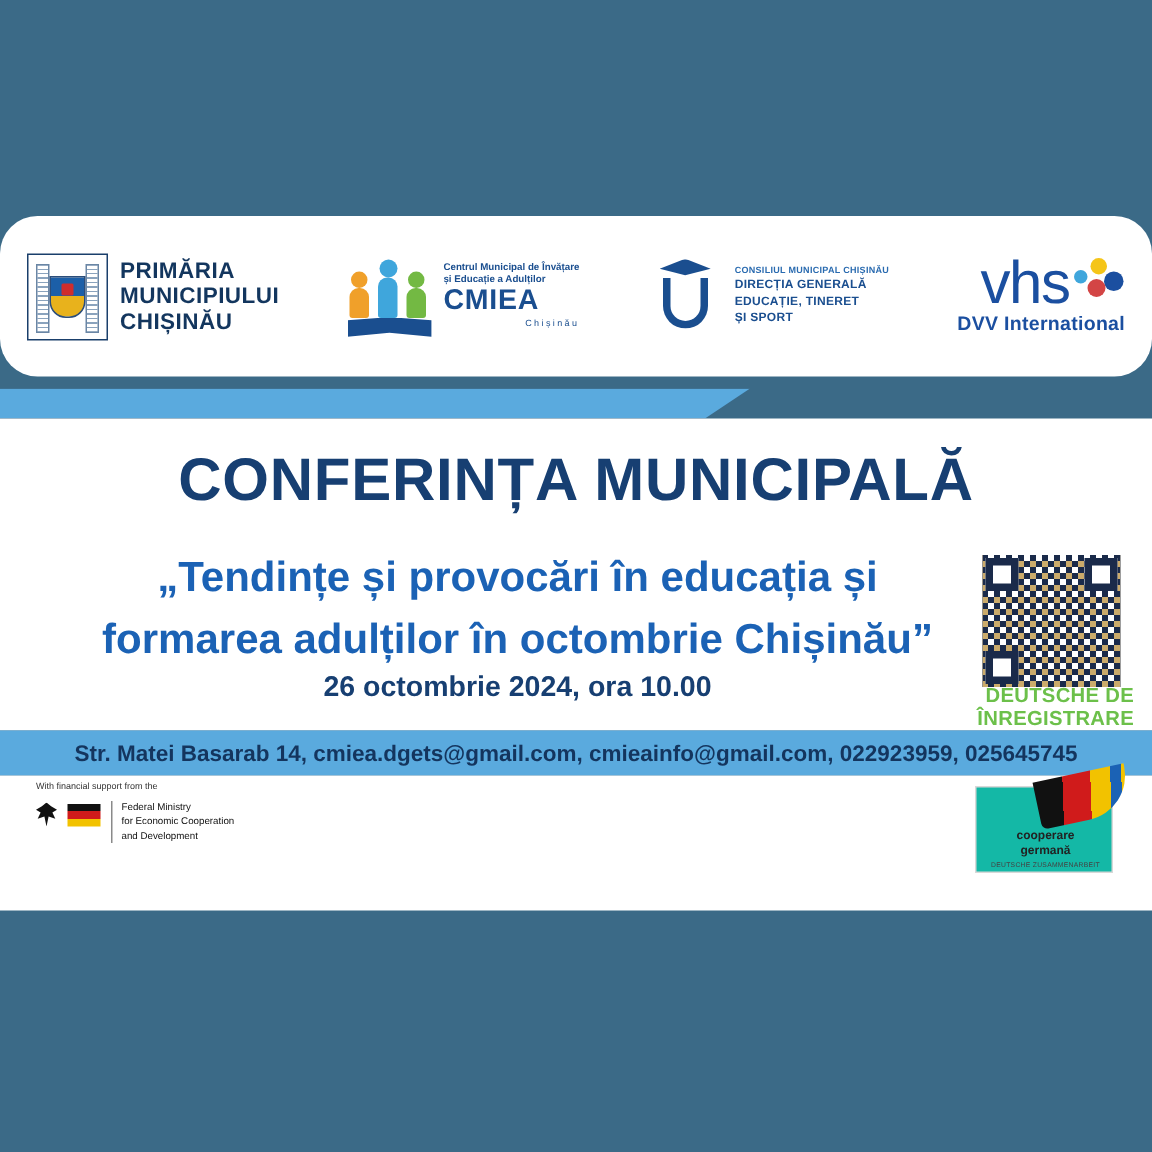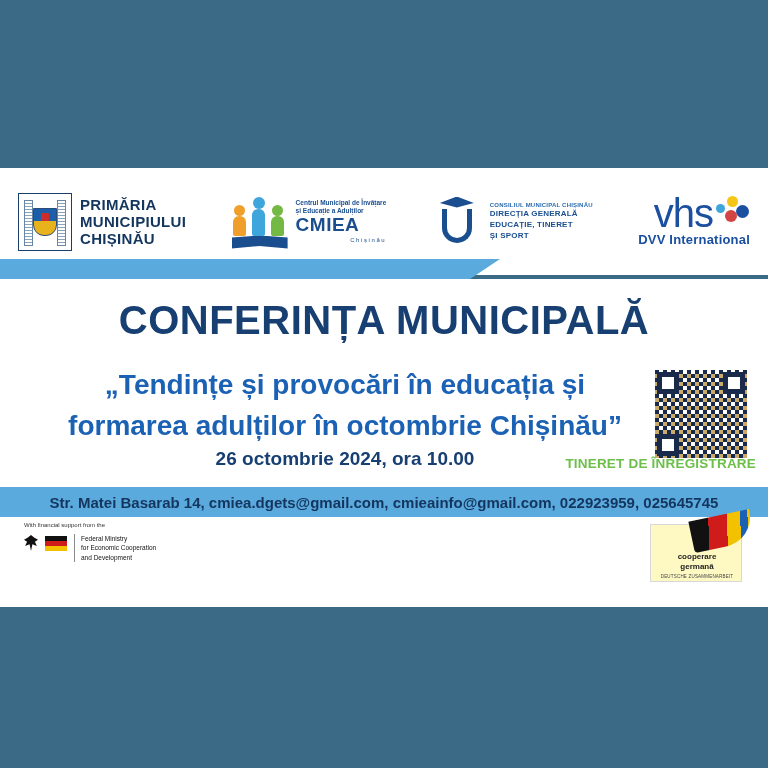--- a/index.html
+++ b/index.html
@@ -18,27 +18,28 @@
     background: #3b6a87;
   }
   .band {
     position: absolute;
     left: 0;
     width: 768px;
     background: #ffffff;
   }
   
   .logo-band {
-    top: 168px;
+    top: 144px;
     height: 107px;
     display: flex;
     align-items: center;
     justify-content: space-between;
     padding: 0 18px;
     box-sizing: border-box;
+    border-radius: 25px;
   }
   .logo-group {
     display: flex;
     align-items: center;
     gap: 8px;
   }
   
   .coat {
     width: 52px;
     height: 56px;
@@ -351,21 +352,21 @@
     border-left: 1px solid #8a8a8a;
     padding-left: 6px;
     margin-top: 1px;
   }
   .coop {
     position: absolute;
     right: 26px;
     top: 524px;
     width: 92px;
     height: 58px;
-    background: #fef9c3;
+    background: #14b8a6;
     border: 1px solid #d8d8d8;
     box-sizing: border-box;
   }
   .coop .ribbon {
     position: absolute;
     right: -12px;
     top: -10px;
     width: 62px;
     height: 32px;
     background: linear-gradient(100deg, #111 0 30%, #d01b1b 30% 58%, #f2c200 58% 78%, #1b62b5 78% 89%, #f2c200 89% 100%);
@@ -469,21 +470,21 @@
   <div class="subtitle">
     <div>„Tendințe și provocări în educația și</div>
     <div>formarea adulților în octombrie Chișinău”</div>
   </div>
 
   <div class="date">26 octombrie 2024, ora 10.00</div>
 
   <div class="qr">
       <span></span>
     </div>
-  <div class="qr-caption">TINERET DE ÎNREGISTRARE</div>
+  <div class="qr-caption">DEUTSCHE DE ÎNREGISTRARE</div>
 
   <div class="contact">Str. Matei Basarab 14, cmiea.dgets@gmail.com,  cmieainfo@gmail.com, 022923959, 025645745</div>
 
   <div class="band footer-band"></div>
 
   <div class="bmz">
     <div class="support-note">With financial support from the</div>
     <div class="bmz-eagle"></div>
     <div class="de-flag"></div>
     <div class="bmz-text">

